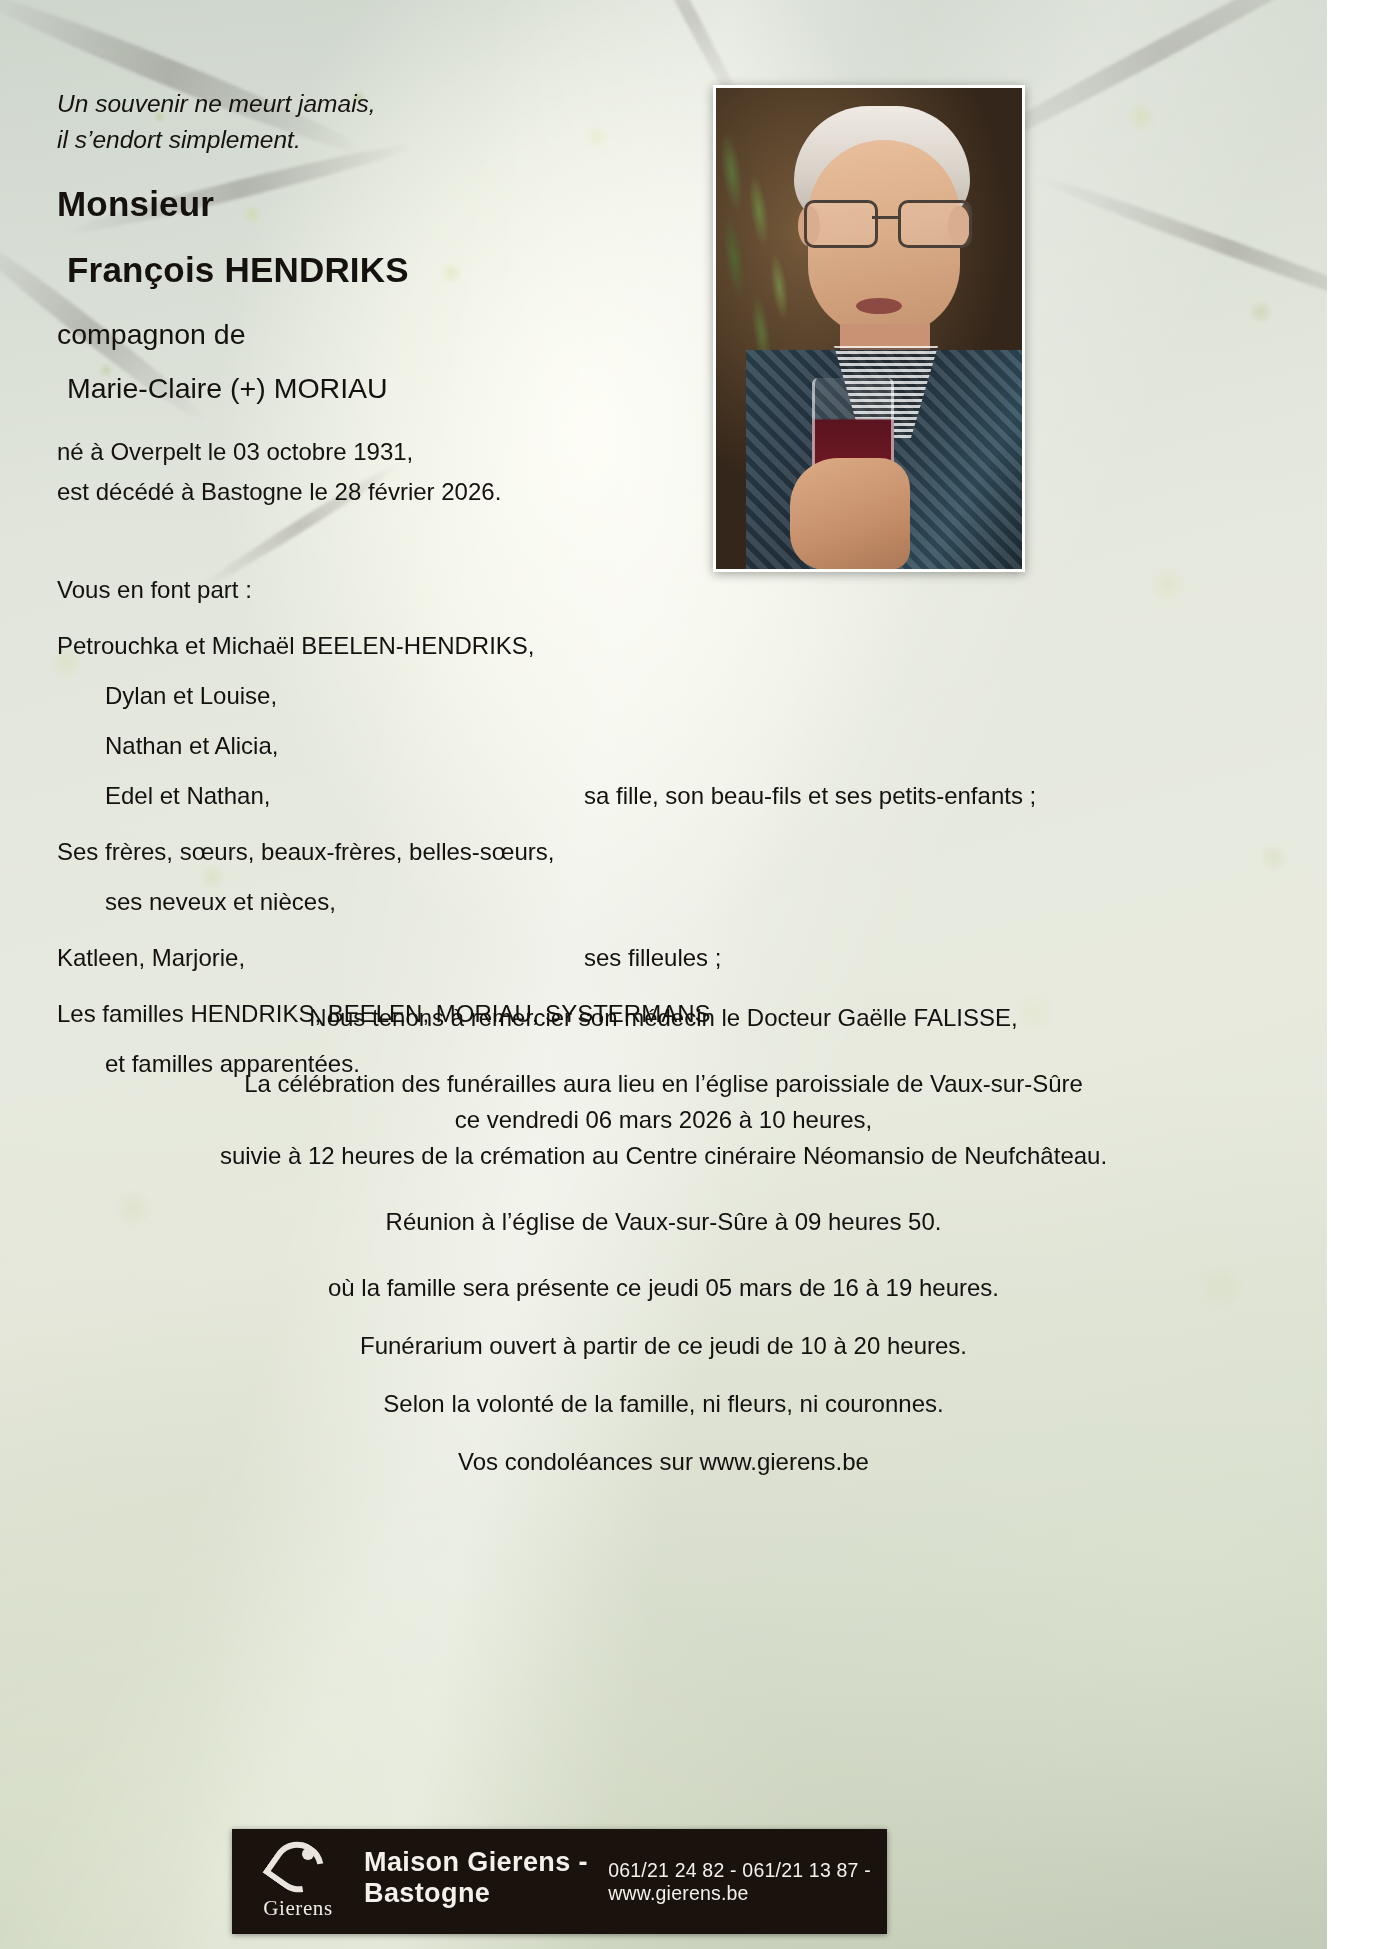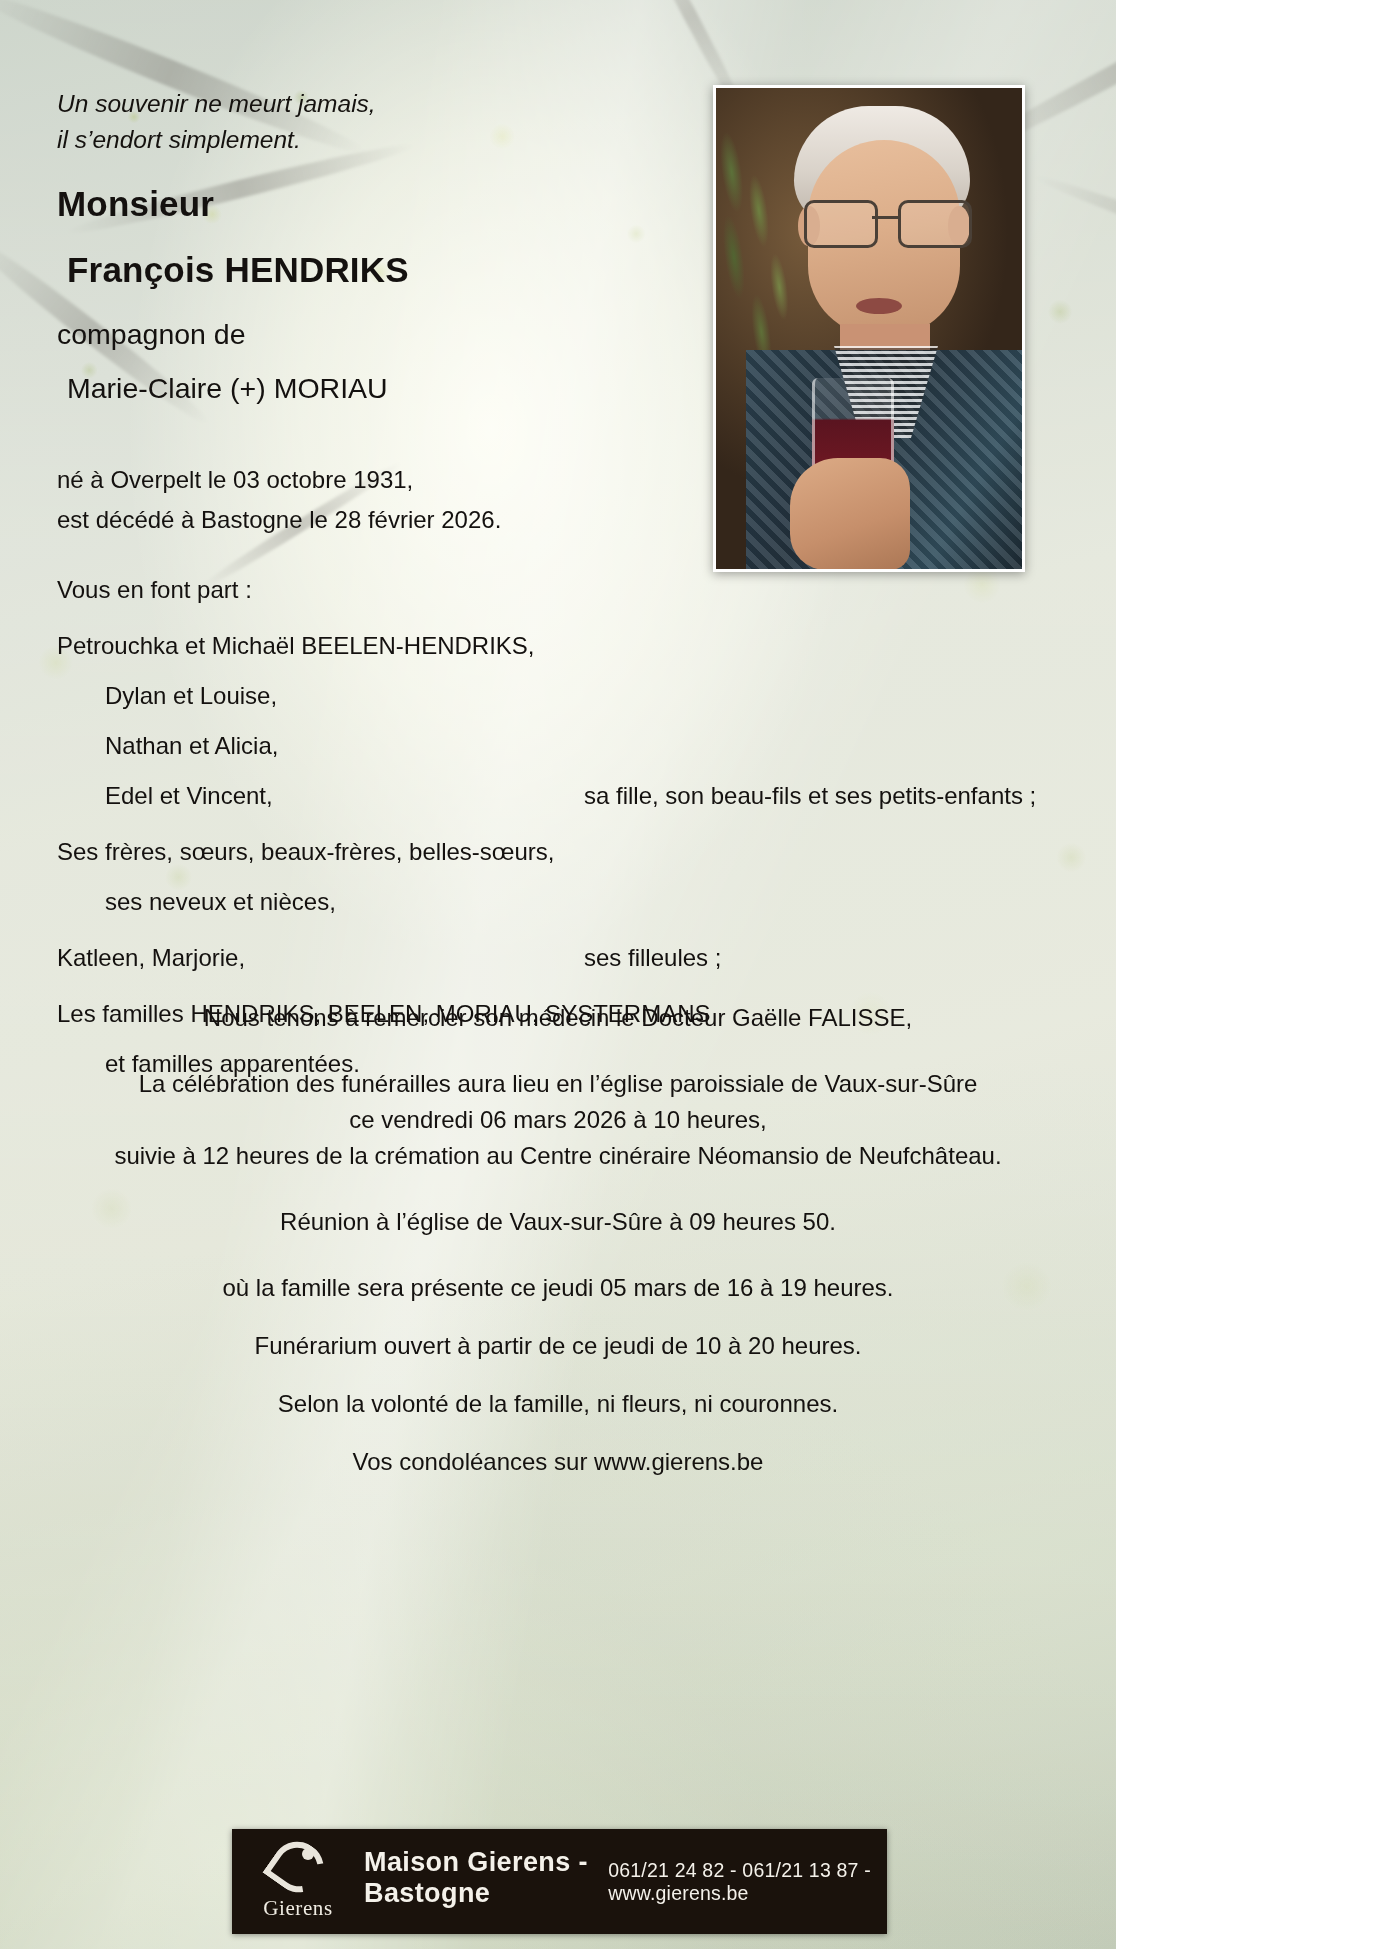--- a/index.html
+++ b/index.html
@@ -9,21 +9,21 @@
   body {
     width: 1377px;
     height: 1949px;
     font-family: "Liberation Sans", sans-serif;
     overflow: hidden;
   }
 
   
   .page {
     position: relative;
-    width: 1116px;
+    width: 1327px;
     height: 1949px;
     background: #cfd6cf;
     overflow: hidden;
   }
   .bg {
     position: absolute;
     inset: 0;
     background:
       radial-gradient(ellipse 520px 760px at 44% 22%, rgba(255,255,240,0.92) 0%, rgba(255,255,235,0.55) 38%, rgba(255,255,230,0.0) 70%),
       radial-gradient(ellipse 900px 600px at 20% 95%, rgba(214,222,196,0.85) 0%, rgba(198,208,180,0.25) 60%, rgba(190,200,172,0) 100%),
@@ -122,21 +122,20 @@
   .partner.indent {
     padding-left: 10px;
     margin-top: 14px;
   }
   .birth {
     position: absolute;
     left: 57px;
     top: 432px;
     font-size: 24px;
     line-height: 40px;
-    margin-top: 28px;
   }
 
   .portrait {
     position: absolute;
     left: 713px;
     top: 85px;
     width: 306px;
     height: 481px;
     border: 3px solid #ffffff;
     box-shadow: 0 2px 10px rgba(0,0,0,0.35);
@@ -379,21 +378,21 @@
       <div class="gap-sm"></div>
       <div class="row ind1">
         <span>Dylan et Louise,</span>
       </div>
       <div class="gap-sm"></div>
       <div class="row ind1">
         <span>Nathan et Alicia,</span>
       </div>
       <div class="gap-sm"></div>
       <div class="row ind1">
-        <span>Edel et Vincent,</span>
+        <span>Edel et Nathan,</span>
         <span class="right">sa fille, son beau-fils et ses petits-enfants ;</span>
       </div>
       <div class="gap-md"></div>
       <div class="row">
         <span>Ses frères, sœurs, beaux-frères, belles-sœurs,</span>
       </div>
       <div class="gap-sm"></div>
       <div class="row ind1">
         <span>ses neveux et nièces,</span>
       </div>

